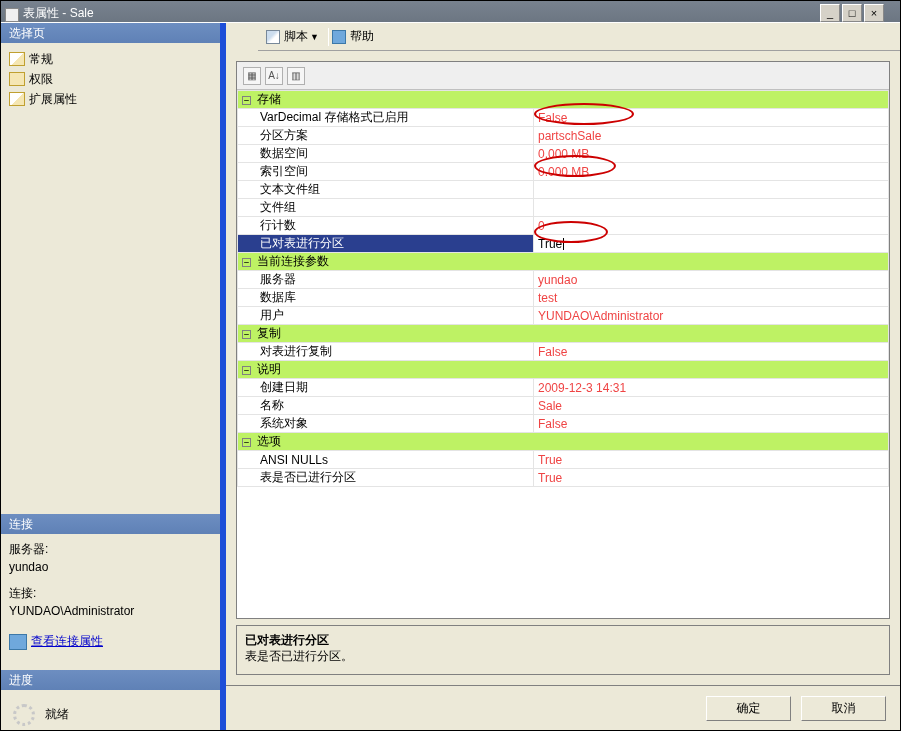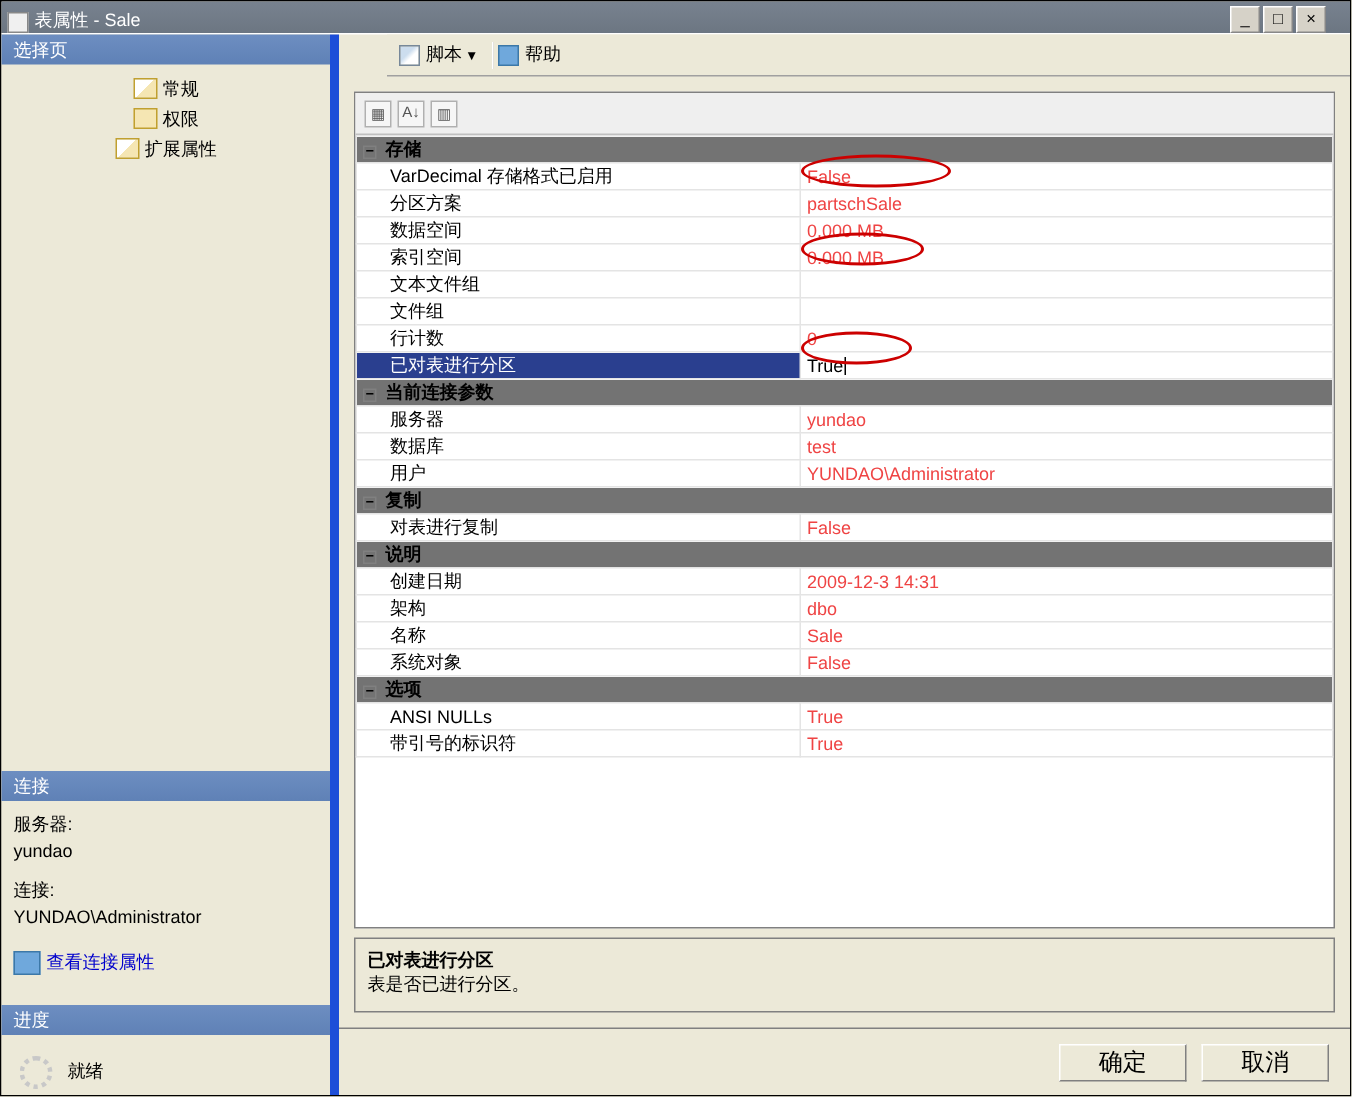--- a/index.html
+++ b/index.html
@@ -13,26 +13,26 @@
 .win-btns { display: flex; }
 .win-btn { width: 20px; height: 18px; margin-left: 2px; background: #d6d2c8; border: 1px solid #888; border-top-color:#fff; border-left-color:#fff; display: flex; align-items: center; justify-content: center; font-family: Arial; font-size: 11px; line-height: 1; cursor: default; color:#000;}
 
 
 .body { flex: 1; display: flex; border-top: 1px solid #fff; }
 
 
 .left { width: 225px; border-right: 6px solid #1d4ed8; display: flex; flex-direction: column; background: #ece9d8; }
 .section-header { background: linear-gradient(#6d8ec1, #5f81b6); color: #fff; height: 20px; line-height: 20px; padding-left: 8px; font-size: 12px; }
 .section-body { padding: 6px 8px; font-size: 12px; line-height: 18px; }
-.tree-item { display: flex; align-items: center; height: 20px; justify-content: center; }
+.tree-item { display: flex; align-items: center; height: 20px; }
 .tree-icon { width: 16px; height: 14px; margin-right: 4px; display:inline-block; }
 .tree-icon.page { background: linear-gradient(135deg,#fff 50%,#f5e6b3 50%); border:1px solid #c0a030;}
 .tree-icon.key  { background: #f5e6b3; border:1px solid #c0a030;}
 .left-spacer { flex: 1; }
-.link { color: #0000cc; cursor: pointer; }
+.link { color: #0000cc; text-decoration: underline; cursor: pointer; }
 .conn-icon { width:18px;height:16px;display:inline-block;vertical-align:middle;margin-right:4px;background:#6fa8dc;border:1px solid #3c78a8;}
 .progress-circle { width:22px;height:22px;border-radius:50%;border:3px dotted #c8c8c8;display:inline-block;vertical-align:middle;margin-right:10px;margin-left:4px;}
 .section-header.thin { margin-top:0; }
 
 
 .right { flex: 1; display: flex; flex-direction: column; position:relative; }
 .toolbar { height: 28px; background: #ece9d8; border-bottom: 1px solid #a0a0a0; display: flex; align-items: center; padding-left: 8px; font-size: 12px; margin-left: 32px; }
 .tb-icon { width:14px;height:14px;display:inline-block;margin-right:4px;vertical-align:middle;}
 .tb-icon.script { background: linear-gradient(135deg,#cde 40%,#fff 60%); border:1px solid #789;}
 .tb-icon.help   { background: #6fa8dc; border:1px solid #3c78a8;}
@@ -40,38 +40,38 @@
 .tb-drop { font-size:9px;margin-left:2px;margin-right:6px;}
 
 .grid-wrap { margin: 10px 10px 6px 10px; border: 1px solid #808080; background: #fff; height: 558px; position:relative; }
 .mini-toolbar { height: 28px; border-bottom: 1px solid #c0c0c0; display:flex; align-items:center; padding-left:6px; gap:4px; background:#efefef;}
 .mt-btn { width:18px;height:18px;border:1px solid #b0b0b0;background:#f6f6f6;display:inline-flex;align-items:center;justify-content:center;font-size:10px;color:#555;}
 
 .prop-scroll { position:absolute; top:28px; left:0; right:0; bottom:0; overflow:hidden;}
 .prop-table { width:100%; border-collapse: collapse; font-size:12px; }
 .prop-table td { height:18px; padding:0 4px; border:1px solid #e4e4e4; vertical-align:middle; overflow:hidden; white-space:nowrap; text-overflow:ellipsis;}
 .prop-table td.col-label { width: 296px; }
-.prop-table td.cat { font-weight: bold; background:#737373; }
+.prop-table td.cat { font-weight: normal; background:#bef264; }
 .prop-table td.cat .pm { display:inline-block;width:9px;height:9px;border:1px solid #808080;margin-right:6px;text-align:center;line-height:7px;font-size:9px;font-family:monospace;}
 .prop-table td.key { color:#000000; padding-left: 22px;}
 .prop-table td.val { color:#ef4444; }
 .prop-table tr.selected td.key { background:#2a3f8f; color:#fff;}
 .prop-table tr.selected td.val { background:#fff; color:#000;}
 .cursor-caret { display:inline-block;width:1px;height:12px;background:#000;vertical-align:middle;margin-left:1px;}
 
 
 .ellipse-annot { position:absolute; border:2px solid #c00; border-radius:50%; pointer-events:none; }
 
 
 .desc-box { margin: 0 10px 10px 10px; border:1px solid #808080; background:#ece9d8; height:50px; padding:6px 8px; font-size:12px; line-height:16px;}
 .desc-title { font-weight:bold; }
 
 
 .bottom-bar { height: 45px; border-top:1px solid #808080; display:flex; align-items:center; justify-content:flex-end; padding-right:14px; background:#ece9d8;}
-.btn { width:85px;height:25px;border:1px solid #808080; border-top-color:#fff; border-left-color:#fff; background:#ece9d8; font-size:16px; margin-left:10px; text-align:center; line-height:23px; cursor:default;}
+.btn { width:85px;height:25px;border:1px solid #808080; border-top-color:#fff; border-left-color:#fff; background:#ece9d8; font-size:12px; margin-left:10px; text-align:center; line-height:23px; cursor:default;}
 </style>
 </head>
 <body>
 
 <div class="window">
 
   <div class="titlebar">
     <span class="titlebar-icon"></span>
     <span class="titlebar-text">表属性 - Sale</span>
     <div class="win-btns">
@@ -202,40 +202,36 @@
                   <td class="val">False</td>
                 </tr>
           <tr>
                   <td class="cat col-label" colspan="2"><span class="pm">−</span><span>说明</span></td>
                 </tr>
           <tr>
                   <td class="key col-label">创建日期</td>
                   <td class="val">2009-12-3 14:31</td>
                 </tr>
           <tr>
-                  <td class="key col-label">架构</td>
-                  <td class="val">dbo</td>
-                </tr>
-          <tr>
                   <td class="key col-label">名称</td>
                   <td class="val">Sale</td>
                 </tr>
           <tr>
                   <td class="key col-label">系统对象</td>
                   <td class="val">False</td>
                 </tr>
           <tr>
                   <td class="cat col-label" colspan="2"><span class="pm">−</span><span>选项</span></td>
                 </tr>
           <tr>
                   <td class="key col-label">ANSI NULLs</td>
                   <td class="val">True</td>
                 </tr>
           <tr>
-                  <td class="key col-label">带引号的标识符</td>
+                  <td class="key col-label">表是否已进行分区</td>
                   <td class="val">True</td>
                 </tr>
         </tbody>
             </table>
         </div>
 
         <div class="ellipse-annot" style="left:297px; top:41px;  width:100px; height:22px;"></div>
         <div class="ellipse-annot" style="left:297px;  top:93px;  width:82px;  height:22px;"></div>
         <div class="ellipse-annot" style="left:297px;  top:159px; width:74px;  height:22px;"></div>
       </div>

